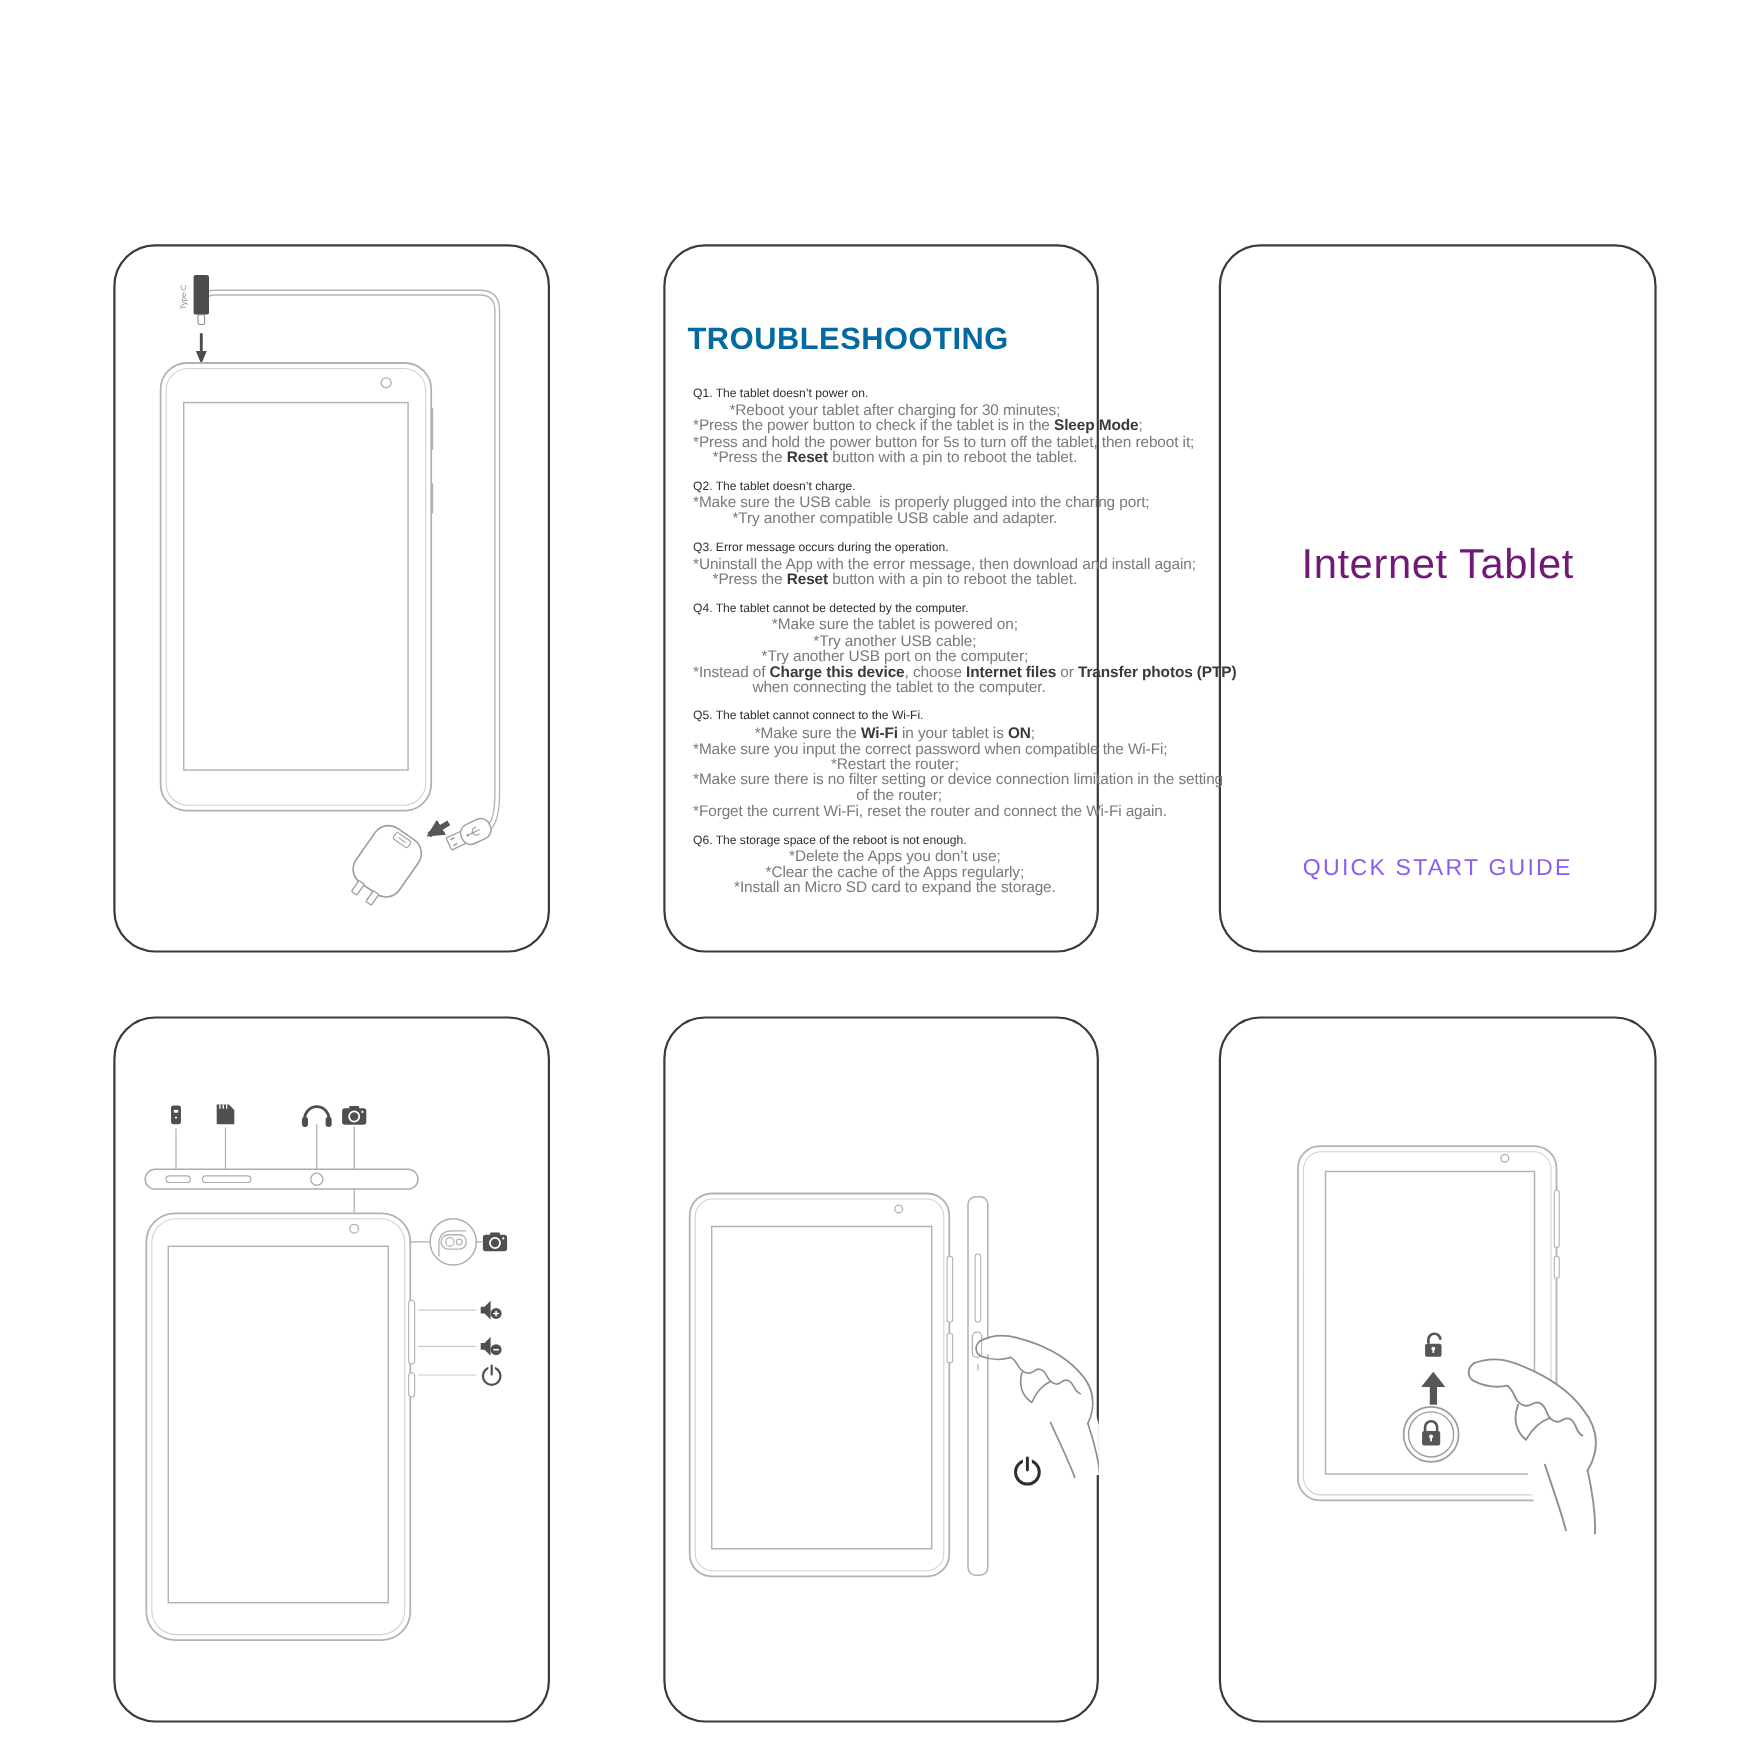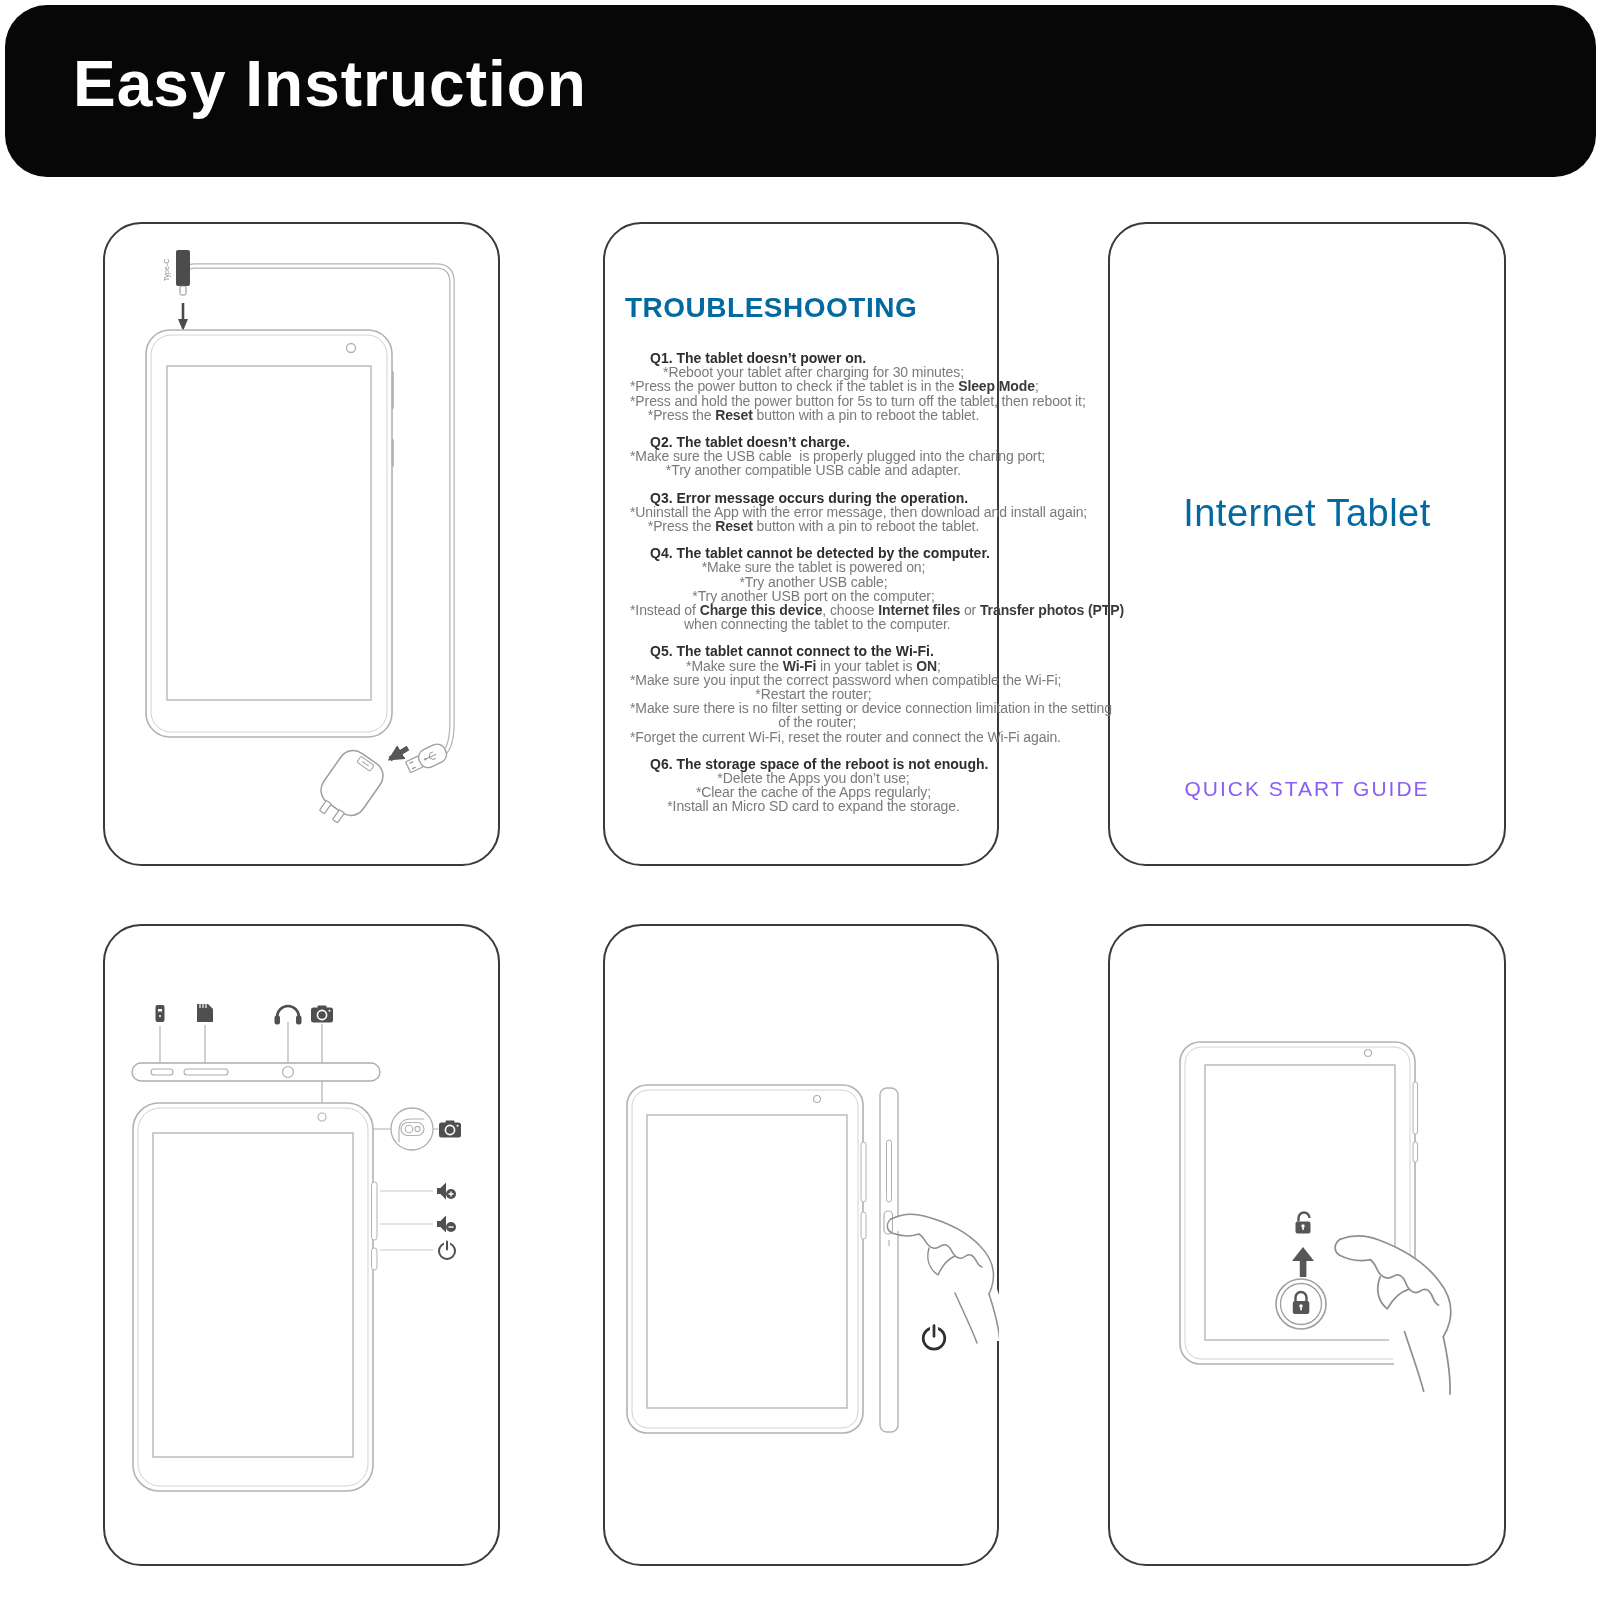--- a/index.html
+++ b/index.html
@@ -9,38 +9,35 @@
           border-radius:42px;}
   .header-title{position:absolute;left:68px;top:42px;font-size:64px;font-weight:700;
           color:#ffffff;letter-spacing:1px;}
   .panel{position:absolute;background:#fff;border:2px solid #3d383a;border-radius:38px;
           box-sizing:border-box;}
   .panel-svg{position:absolute;}
   
   .ts{position:absolute;left:625px;top:292px;width:372px;}
   .ts-title{font-size:28px;font-weight:700;color:#0369a1;letter-spacing:0.5px;margin:0 0 27px 0;}
   .ts-block{margin:0 0 13px 5px;}
-  .ts-q{font-size:14px;font-weight:700;color:#2e2e2e;line-height:14.2px;white-space:pre;margin-left:20px;}
+  .ts-q{font-size:11px;font-weight:400;color:#2e2e2e;line-height:14.2px;white-space:pre;}
   .ts-a{font-size:14px;font-weight:400;color:#7a7a7a;line-height:14.2px;white-space:pre;
         letter-spacing:-0.1px;text-align:center;}
   .ts-a b{color:#3a3a3a;font-weight:700;}
   
   .cover-title{position:absolute;left:1108px;top:492px;width:398px;text-align:center;
-        font-size:38px;color:#0369a1;letter-spacing:0.5px;}
+        font-size:38px;color:#701a75;letter-spacing:0.5px;}
   .cover-sub{position:absolute;left:1108px;top:777px;width:398px;text-align:center;
         font-size:21px;color:#8b5cf6;letter-spacing:2px;}
 </style>
 </head>
 <body>
 
 <div class="page">
 
-  <div class="header">
-    <div class="header-title">Easy Instruction</div>
-  </div>
 
   <div class="panel" style="left:103px;top:222px;width:397px;height:644px"></div>
   <div class="panel" style="left:603px;top:222px;width:396px;height:644px"></div>
   <div class="panel" style="left:1108px;top:222px;width:398px;height:644px"></div>
   <div class="panel" style="left:103px;top:924px;width:397px;height:642px"></div>
   <div class="panel" style="left:603px;top:924px;width:396px;height:642px"></div>
   <div class="panel" style="left:1108px;top:924px;width:398px;height:642px"></div>
 
   <svg width="0" height="0" style="position:absolute">
     <defs>

